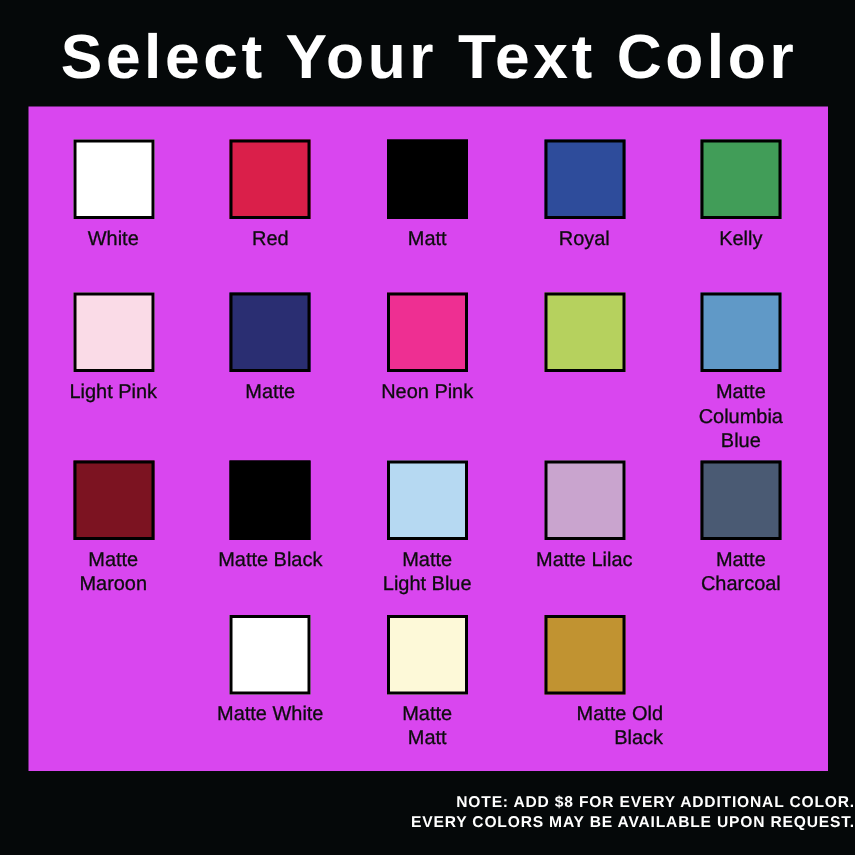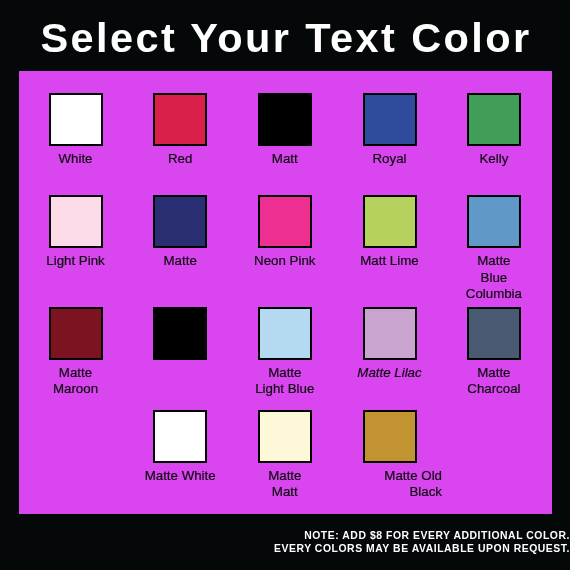--- a/index.html
+++ b/index.html
@@ -126,50 +126,50 @@
         </div>
       </div>
       <div class="cell" style="left: 213.8px; top: 124.1px;">
         <div class="swatch" style="background: rgb(238, 47, 146);"></div>
         <div class="label">
           <div class="lline">Neon Pink</div>
         </div>
       </div>
       <div class="cell" style="left: 318.5px; top: 124.1px;">
         <div class="swatch" style="background: rgb(182, 209, 94);"></div>
-        <div class="label">
-          <div class="lline">Matt Lime</div>
-        </div>
       </div>
       <div class="cell" style="left: 422.9px; top: 124.1px;">
         <div class="swatch" style="background: rgb(96, 153, 199);"></div>
         <div class="label">
           <div class="lline">Matte</div>
+          <div class="lline">Columbia</div>
           <div class="lline">Blue</div>
-          <div class="lline">Columbia</div>
         </div>
       </div>
       <div class="cell" style="left: 4.5px; top: 235.8px;">
         <div class="swatch" style="background: rgb(124, 19, 33);"></div>
         <div class="label">
           <div class="lline">Matte</div>
           <div class="lline">Maroon</div>
         </div>
       </div>
       <div class="cell" style="left: 109.2px; top: 235.8px;">
         <div class="swatch" style="background: rgb(0, 0, 0);"></div>
+        <div class="label">
+          <div class="lline">Matte Black</div>
+        </div>
       </div>
       <div class="cell" style="left: 213.8px; top: 235.8px;">
         <div class="swatch" style="background: rgb(182, 217, 242);"></div>
         <div class="label">
           <div class="lline">Matte</div>
           <div class="lline">Light Blue</div>
         </div>
       </div>
-      <div class="cell" style="left: 318.5px; top: 235.8px; font-style: italic;">
+      <div class="cell" style="left: 318.5px; top: 235.8px;">
         <div class="swatch" style="background: rgb(201, 164, 206);"></div>
         <div class="label">
           <div class="lline">Matte Lilac</div>
         </div>
       </div>
       <div class="cell" style="left: 422.9px; top: 235.8px;">
         <div class="swatch" style="background: rgb(74, 90, 115);"></div>
         <div class="label">
           <div class="lline">Matte</div>
           <div class="lline">Charcoal</div>

